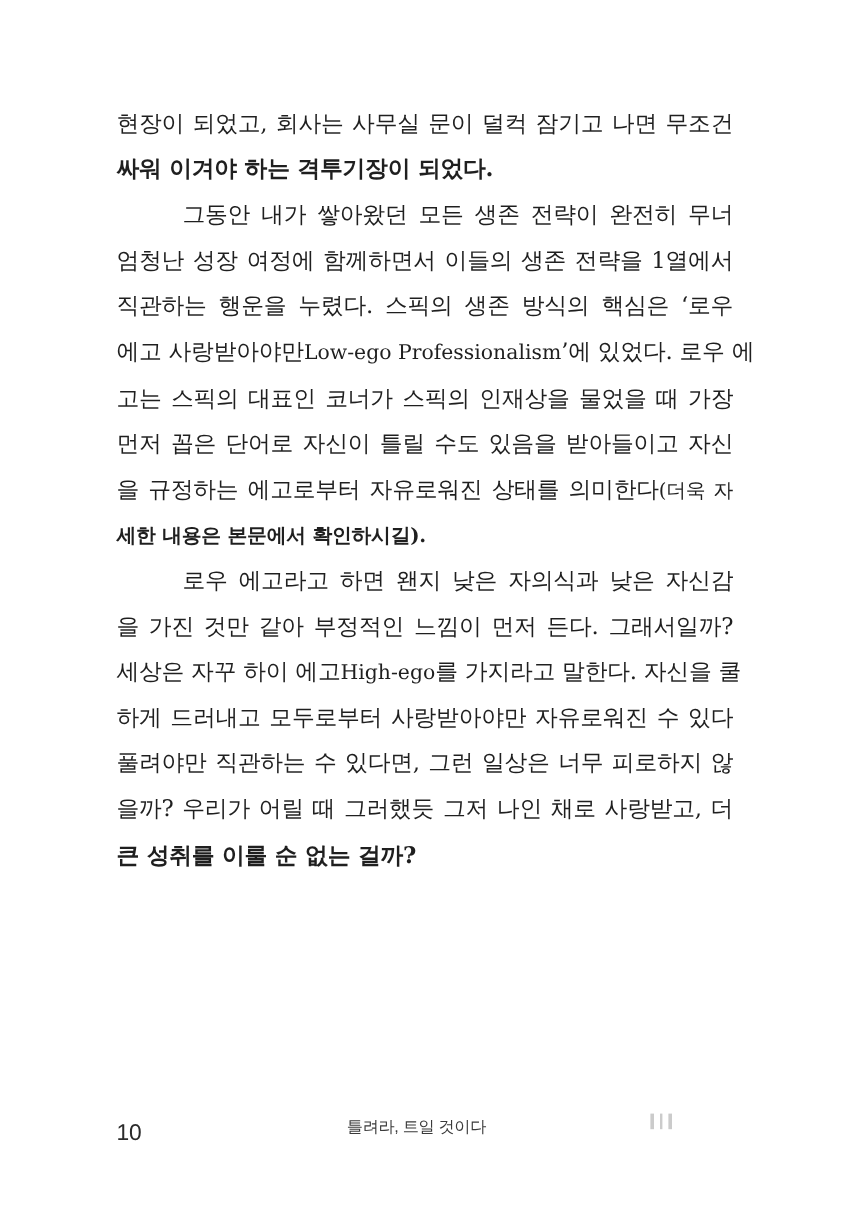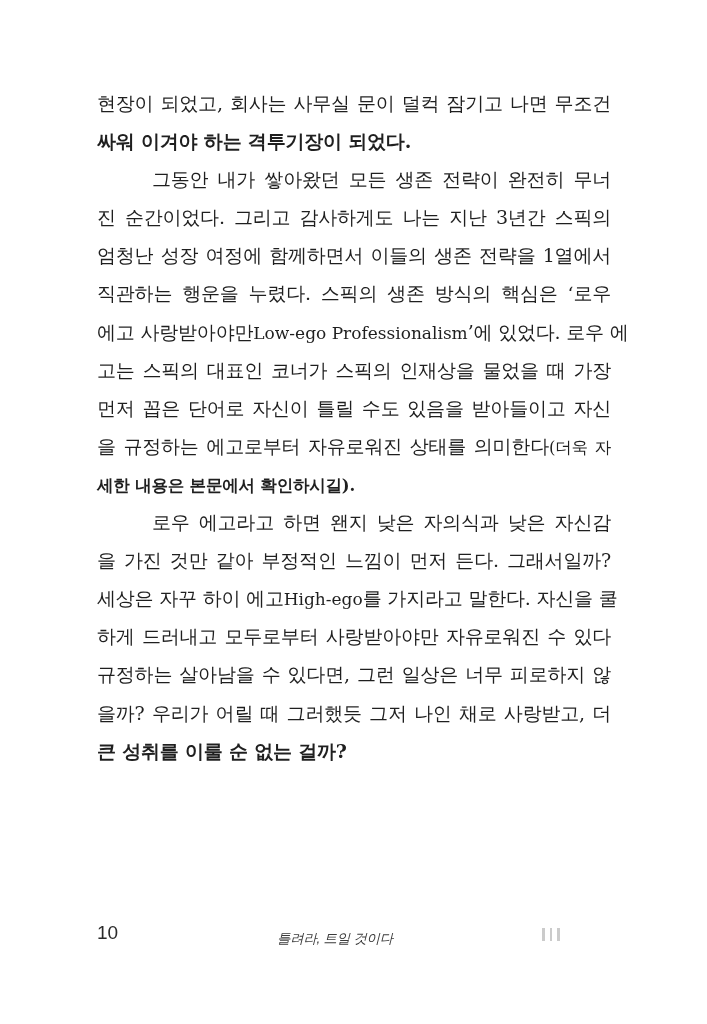--- a/index.html
+++ b/index.html
@@ -37,35 +37,34 @@
   .seg-small { font-size: 16.5px; margin-top: 32px; }
   
   .footer {
     position: absolute;
     left: 0; top: 920px;
     width: 707px; height: 30px;
     font-family: "Liberation Sans", "DejaVu Sans", sans-serif;
   }
   .page-num {
     position: absolute;
-    left: 97px; top: 3px;
+    left: 97px; top: 15px;
     font-size: 19px;
     line-height: 20px;
     color: var(--pagenum, #2b2b2b);
   }
   .book-title {
     position: absolute;
-    left: 335px; top: 11px;
+    left: 347px; top: 11px;
     transform: translateX(-50%);
     font-size: 13.5px;
     line-height: 15px;
     letter-spacing: -0.3px;
     color: var(--title, #3a3a3a);
     white-space: nowrap;
-    font-style: italic;
   }
   .bars {
     position: absolute;
     left: 542px; top: 8px;
     display: flex;
     gap: 5px;
   }
   .bars i {
     display: block;
     width: 2.5px; height: 13px;
@@ -74,33 +73,32 @@
 </style>
 </head>
 <body>
 
 <div class="page">
 
   <main class="text-block" id="text-block">
       <div class="line"><span class="seg-normal">현장이 되었고, 회사는 사무실 문이 덜컥 잠기고 나면 무조건</span></div>
       <div class="line last"><span class="seg-normal">싸워 이겨야 하는 격투기장이 되었다.</span></div>
       <div class="line indent"><span class="seg-normal">그동안 내가 쌓아왔던 모든 생존 전략이 완전히 무너</span></div>
-      <div class="line"><span class="seg-normal">진 순간이었다. 그리고 감사하게도 나는 지난 3년간 스픽의</span></div>
       <div class="line"><span class="seg-normal">엄청난 성장 여정에 함께하면서 이들의 생존 전략을 1열에서</span></div>
       <div class="line"><span class="seg-normal">직관하는 행운을 누렸다. 스픽의 생존 방식의 핵심은 ‘로우</span></div>
       <div class="line"><span class="seg-normal">에고 사랑받아야만</span><span class="seg-en">Low-ego Professionalism</span><span class="seg-normal">’에 있었다. 로우 에</span></div>
       <div class="line"><span class="seg-normal">고는 스픽의 대표인 코너가 스픽의 인재상을 물었을 때 가장</span></div>
       <div class="line"><span class="seg-normal">먼저 꼽은 단어로 자신이 틀릴 수도 있음을 받아들이고 자신</span></div>
       <div class="line"><span class="seg-normal">을 규정하는 에고로부터 자유로워진 상태를 의미한다</span><span class="seg-small">(더욱 자</span></div>
       <div class="line last"><span class="seg-small">세한 내용은 본문에서 확인하시길).</span></div>
       <div class="line indent"><span class="seg-normal">로우 에고라고 하면 왠지 낮은 자의식과 낮은 자신감</span></div>
       <div class="line"><span class="seg-normal">을 가진 것만 같아 부정적인 느낌이 먼저 든다. 그래서일까?</span></div>
       <div class="line"><span class="seg-normal">세상은 자꾸 하이 에고</span><span class="seg-en">High-ego</span><span class="seg-normal">를 가지라고 말한다. 자신을 쿨</span></div>
       <div class="line"><span class="seg-normal">하게 드러내고 모두로부터 사랑받아야만 자유로워진 수 있다</span></div>
-      <div class="line"><span class="seg-normal">규정하는 살아남을 수 있다면, 그런 일상은 너무 피로하지 않</span></div>
+      <div class="line"><span class="seg-normal">풀려야만 직관하는 수 있다면, 그런 일상은 너무 피로하지 않</span></div>
       <div class="line"><span class="seg-normal">을까? 우리가 어릴 때 그러했듯 그저 나인 채로 사랑받고, 더</span></div>
       <div class="line last"><span class="seg-normal">큰 성취를 이룰 순 없는 걸까?</span></div>
     </main>
 
   <footer class="footer">
     <span class="page-num">10</span>
     <span class="book-title">틀려라, 트일 것이다</span>
     <span class="bars">
         <i></i>
         <i></i>

